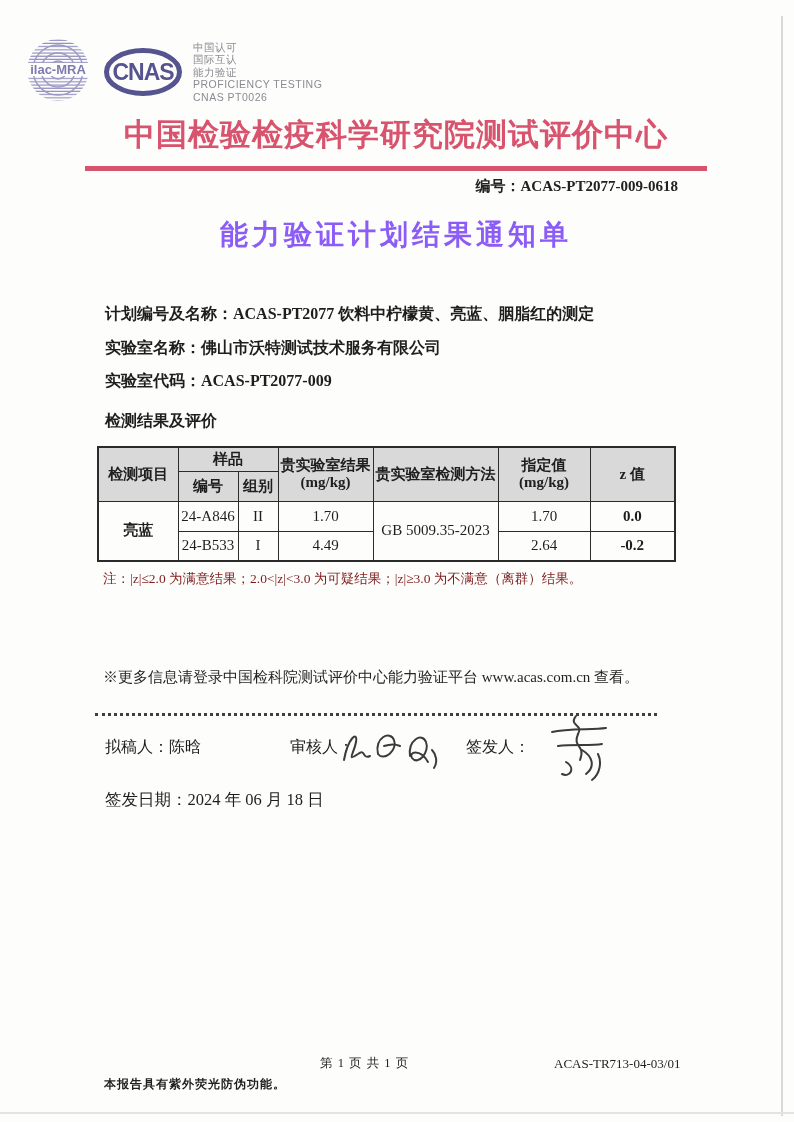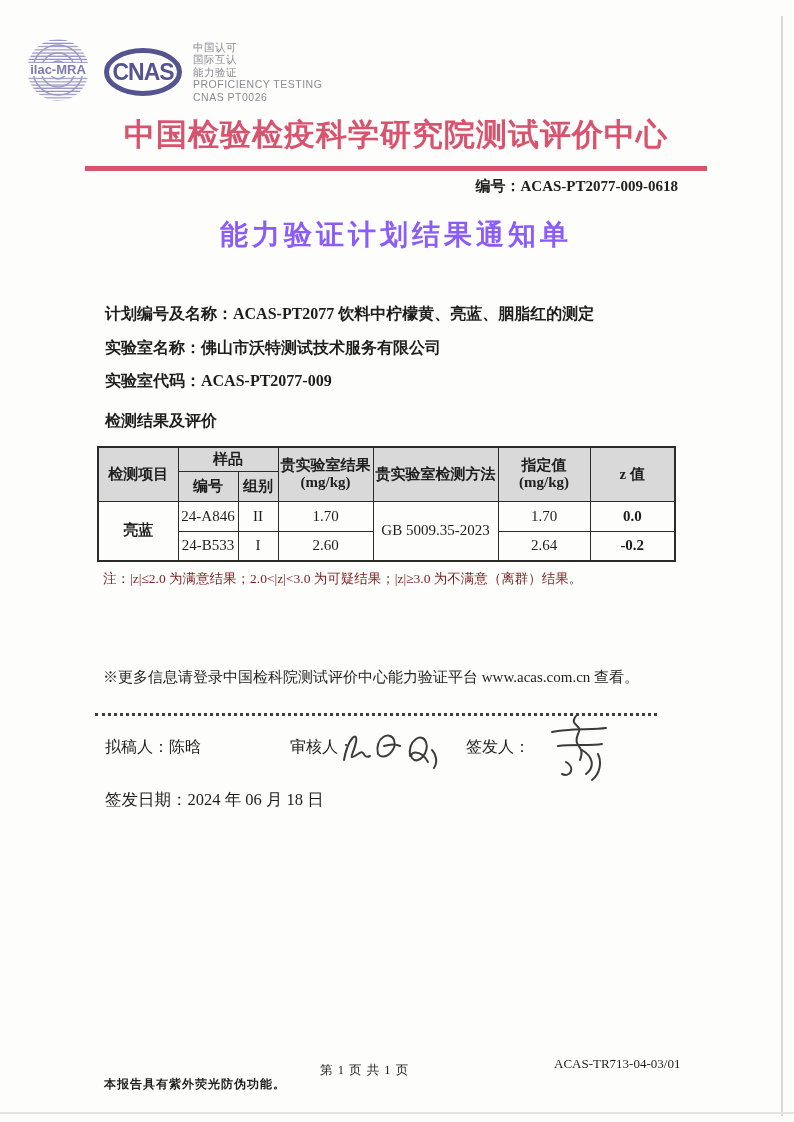--- a/index.html
+++ b/index.html
@@ -68,21 +68,21 @@
     position:absolute; left:95px; top:713px; width:562px; height:0;
     border-top:3px dotted #3f3f3f;
   }
   .signer { position:absolute; top:737px; font-size:16px; }
   .drafter { left:105px; } .reviewer { left:290px; } .issuer { left:466px; }
   .sig-1 { position:absolute; left:338px; top:720px; width:105px; height:52px; }
   .sig-2 { position:absolute; left:540px; top:710px; width:78px; height:74px; }
   .issue-date { position:absolute; left:105px; top:789px; font-size:16.5px; }
 
   .footer-left { position:absolute; left:104px; top:1055px; font-size:12px; font-weight:bold; letter-spacing:1px;margin-top:21px; }
-  .footer-center { position:absolute; left:320px; top:1055px; font-size:12.5px; letter-spacing:1px;margin-top:7px; }
+  .footer-center { position:absolute; left:320px; top:1055px; font-size:12.5px; letter-spacing:1px; }
   .footer-right { position:absolute; left:554px; top:1056px; font-size:13px; }
 </style>
 </head>
 <body>
 
 <div class="page">
 
   <svg class="ilac-logo" viewBox="0 0 66 70">
     <defs>
       <clipPath id="ilacClip">
@@ -170,21 +170,21 @@
       <td>24-A846</td>
       <td>II</td>
       <td>1.70</td>
       <td rowspan="2">GB 5009.35-2023</td>
       <td>1.70</td>
       <td class="bold">0.0</td>
     </tr>
     <tr class="b-row">
       <td>24-B533</td>
       <td>I</td>
-      <td>2.60</td>
+      <td>4.49</td>
       <td>2.64</td>
       <td class="bold">-0.2</td>
     </tr>
   </tbody>
     </table>
 
   <div class="note-text">注：|z|≤2.0 为满意结果；2.0&lt;|z|&lt;3.0 为可疑结果；|z|≥3.0 为不满意（离群）结果。</div>
 
   <div class="info-text">※更多信息请登录中国检科院测试评价中心能力验证平台 www.acas.com.cn 查看。</div>
 

